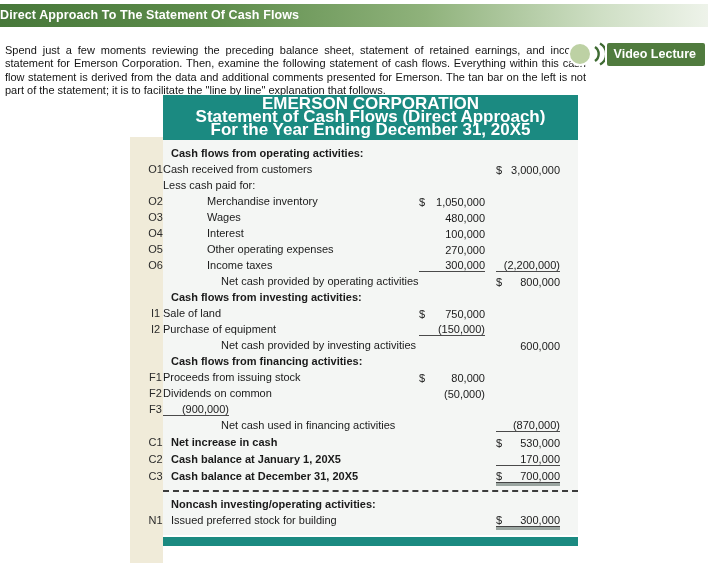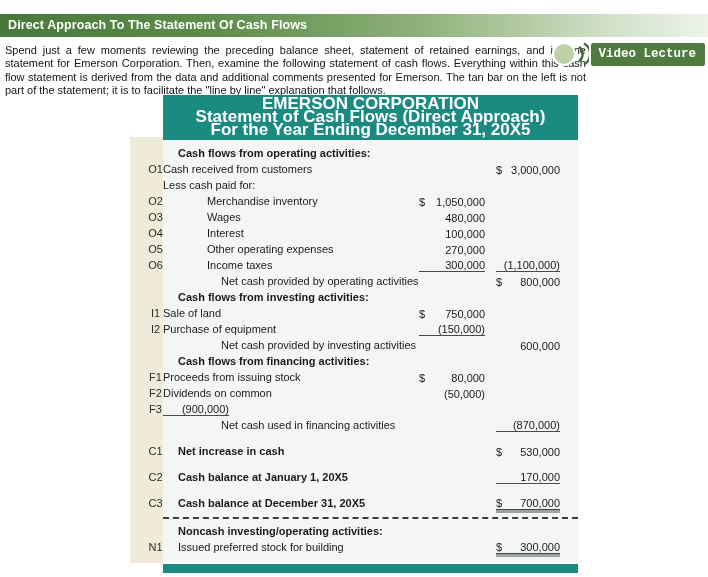--- a/index.html
+++ b/index.html
@@ -4,44 +4,44 @@
 <style>
   html,body{margin:0;padding:0}
   body{
     width:708px;height:577px;position:relative;overflow:hidden;
     background:#ffffff;
     font-family:"Liberation Sans", sans-serif;
     -webkit-font-smoothing:antialiased;
   }
   
   .title-bar{
-    position:absolute;top:14px;left:0;width:708px;height:23px;
+    position:absolute;top:4px;left:0;width:708px;height:23px;
     background:linear-gradient(90deg,#47783a 0%,#5d8c4b 30%,#8fb27b 60%,#cfdfc5 85%,#eef3ea 100%);
     color:#ffffff;font-weight:bold;font-size:12.5px;line-height:23px;
-    padding-left:8px;box-sizing:border-box;letter-spacing:.1px;
+    padding-left:0;box-sizing:border-box;letter-spacing:.1px;
   }
   
   .intro{
     position:absolute;top:33px;left:5px;width:581px;
     font-size:11px;line-height:13.4px;color:#141414;text-align:justify;
   }
   
   .video{
     position:absolute;top:41px;right:3px;height:26px;
     display:flex;align-items:center;cursor:pointer;
   }
   .vcircle{
     width:20px;height:20px;border-radius:50%;
     background:#bdd1a4;border:2px solid #ffffff;
     position:relative;z-index:2;margin-right:1px;
   }
   .varcs{display:block;margin-right:2px}
   .vbox{
     background:#507b3e;color:#ffffff;font-weight:bold;font-size:12.5px;
-    padding:4px 9px 5px 7px;border-radius:2px;line-height:14px;font-family:Liberation Mono, monospace;
+    padding:4px 9px 5px 7px;border-radius:2px;line-height:14px;
   }
   
   .tan-bar{
     position:absolute;left:130px;top:137px;width:33px;height:426px;
     background:#f0ebd9;
   }
   
   .statement{position:absolute;left:163px;top:95px;width:415px}
   .stmt-header{
     background:#1b8a81;color:#ffffff;text-align:center;
@@ -54,34 +54,34 @@
   .row{
     position:relative;display:flex;align-items:center;
     height:16px;font-size:11px;color:#1a1a1a;
   }
   .row .tag{
     position:absolute;left:-33px;width:51px;text-align:center;
     color:#2b2b2b;font-weight:400;
   }
   .row .label{flex:1;white-space:nowrap}
   .row.bold .label{font-weight:bold}
-  .ind1 .label{padding-left:15px}
+  .ind1 .label{padding-left:8px}
   .ind2 .label{}
   .ind3 .label{padding-left:44px}
   .ind4 .label{padding-left:58px}
   .c1,.c2{
     display:flex;justify-content:space-between;align-items:flex-end;
     height:14px;box-sizing:border-box;white-space:nowrap;
   }
   .c1{width:66px;margin-right:11px}
   .c2{width:64px;margin-right:18px}
   .u{border-bottom:1px solid #4a4a4a}
   .uu{border-bottom:1px solid #444444;box-shadow:0 3px 0 #9aa5a0}
   .gap8{}
-  .gap7{margin-top:10px}
+  .gap7{margin-top:1px}
   .divider{
     border-top:2px dashed #3c3c3c;margin:6px 0 4px;height:0;
   }
   .teal-bar{height:9px;background:#1b8a81;margin-top:2px}
 </style>
 </head>
 <body>
 
 <div class="title-bar">
   <span>Direct Approach To The Statement Of Cash Flows</span>
@@ -193,21 +193,21 @@
       </div>
       <div class="row ind3">
         <span class="tag">O6</span>
         <span class="label">Income taxes</span>
         <span class="c1 u">
           <span></span>
           <span>300,000</span>
         </span>
         <span class="c2 u">
           <span></span>
-          <span>(1,100,000)</span>
+          <span>(2,200,000)</span>
         </span>
       </div>
       <div class="row ind4">
         <span class="tag"></span>
         <span class="label">Net cash provided by operating activities</span>
         <span class="c1">
           <span></span>
           <span></span>
         </span>
         <span class="c2">

